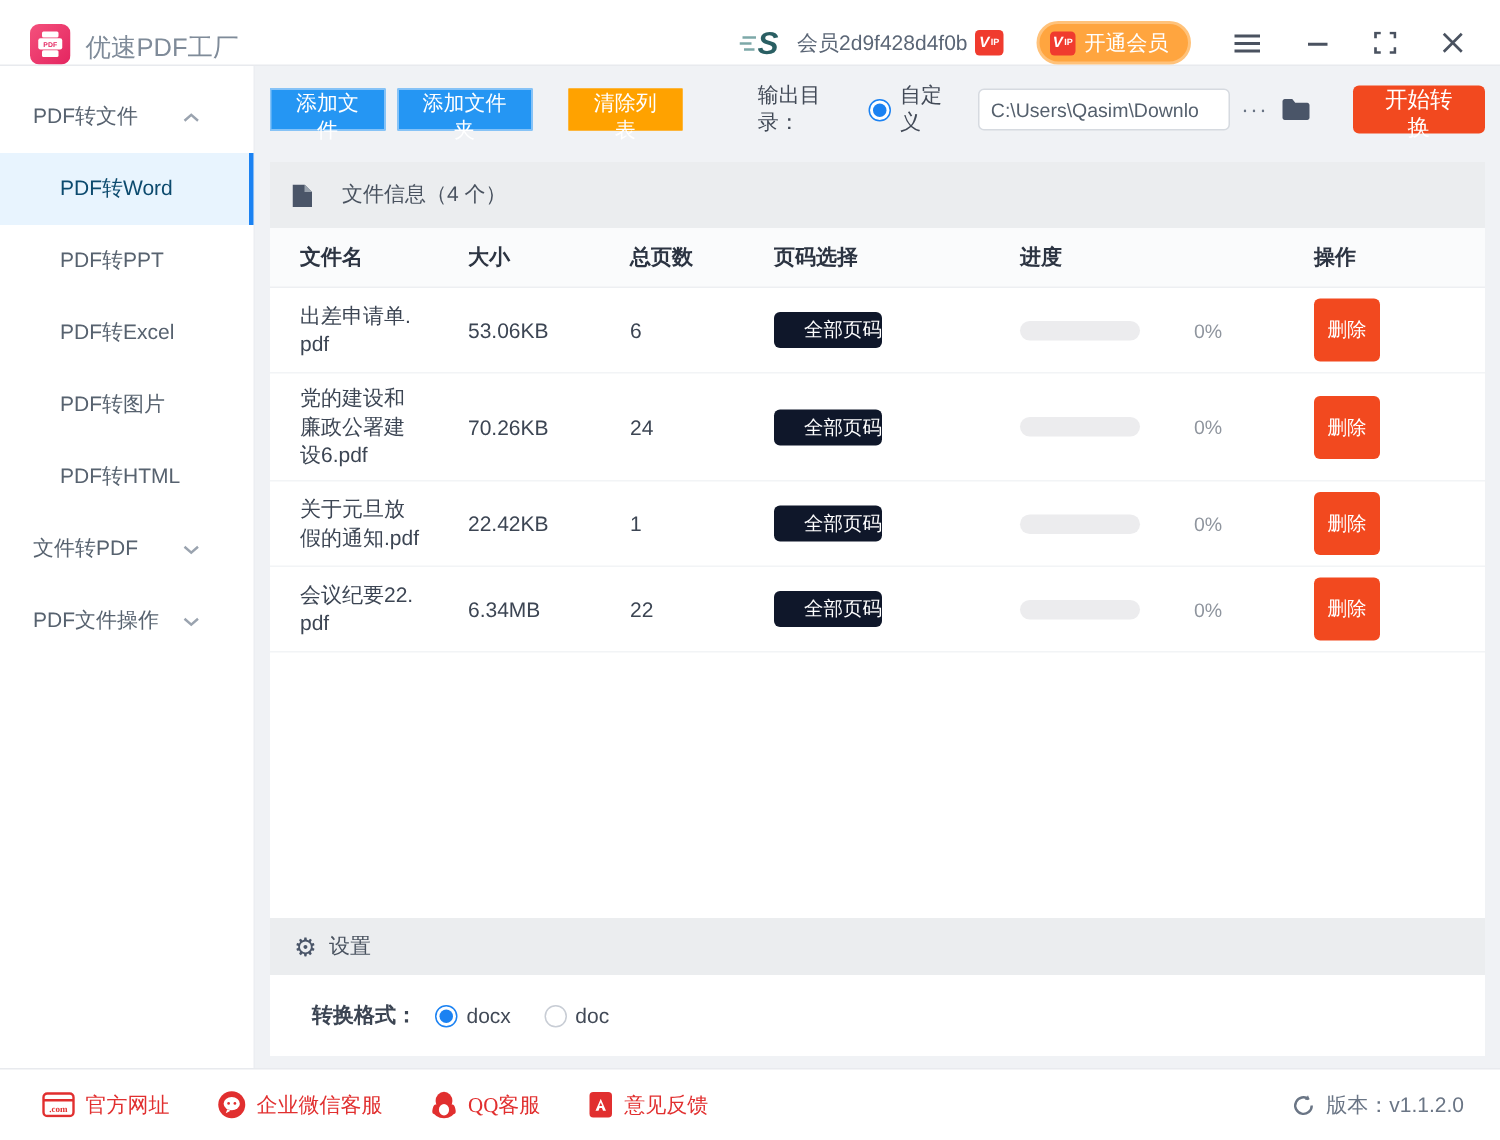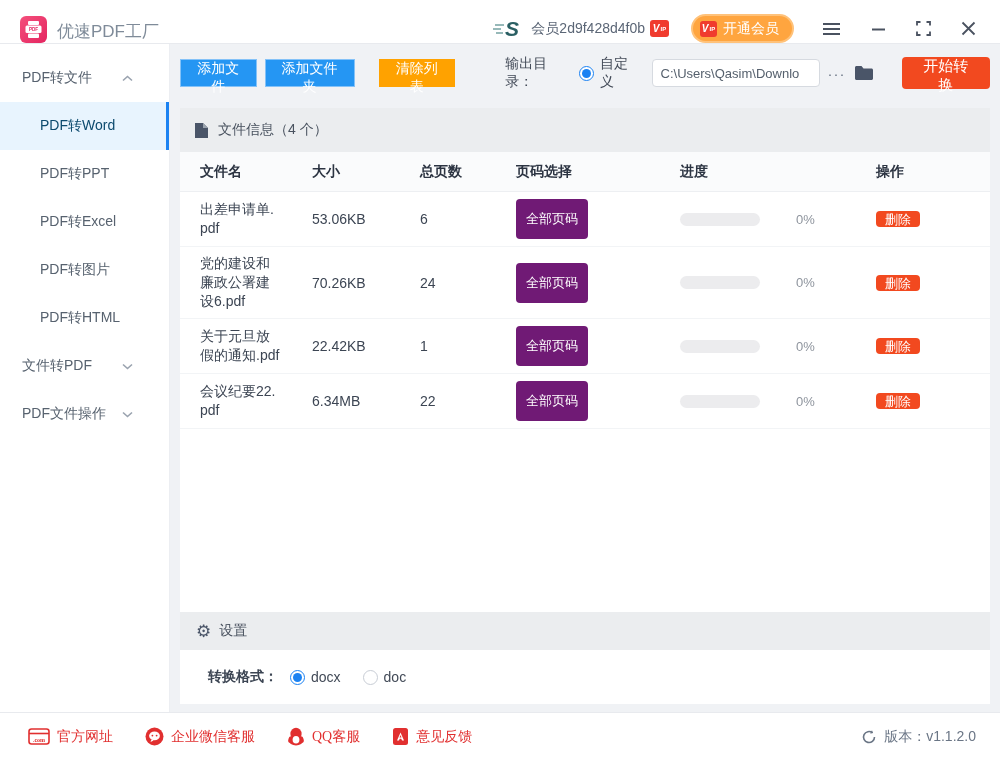--- a/index.html
+++ b/index.html
@@ -38,30 +38,30 @@
   .radio.on { border-color:#1b82f2; }
   .radio.on::after { content:""; position:absolute; inset:2px; border-radius:50%; background:#1b82f2; }
   .radio-label { font-size:14px; color:#424a57; margin-left:6px; }
   .path-input { width:168px; height:28px; margin-left:12px; border:1px solid #d6dae0; border-radius:4px; background:#fff; padding:0 8px; font-size:13px; color:#55606d; font-family:inherit; }
   .more-dots { margin-left:8px; background:none; border:none; color:#6a7585; font-size:15px; letter-spacing:1px; cursor:pointer; }
   .folder-btn { margin-left:8px; background:none; border:none; cursor:pointer; display:flex; }
   .btn-start { height:32px; padding:0 16px; margin-left:28px; background:#f2491f; border:none; color:#fff; font-size:15px; border-radius:4px; cursor:pointer; }
 
   
   .panel { background:#fff; margin:0 10px 8px 10px; height:596px; display:flex; flex-direction:column; }
-  .panel-bar { height:44px; flex:0 0 auto; background:#ebedef; display:flex; align-items:center; gap:10px; padding:0 15px; font-size:14px; color:#49525f; }
+  .panel-bar { height:44px; flex:0 0 auto; background:#ebedef; display:flex; align-items:center; gap:20px; padding:0 15px; font-size:14px; color:#49525f; }
   .thead, .trow { display:grid; grid-template-columns:112px 108px 96px 164px 196px 1fr; align-items:center; padding-left:20px; }
   .thead { height:40px; flex:0 0 auto; background:#fafbfc; border-bottom:1px solid #edeff2; font-weight:bold; font-size:14px; color:#2c3442; }
   .trow { border-bottom:1px solid #f2f4f6; font-size:14px; color:#3c4553; padding-top:7px; padding-bottom:7px; }
   .fname { width:80px; word-break:break-all; line-height:19px; }
-  .tag-pages { width:72px; height:40px; background:#701a75; border:none; border-radius:4px; color:#fff; font-size:13px; cursor:pointer; }
+  .tag-pages { width:72px; height:24px; background:#0f172a; border:none; border-radius:4px; color:#fff; font-size:13px; cursor:pointer;text-align:right; }
   .prog-cell { display:flex; align-items:center; }
   .progress { width:80px; height:13px; background:#ececee; border-radius:7px; }
   .pct { font-size:13px; color:#8f959e; margin-left:36px; }
-  .btn-del { width:44px; height:16px; background:#f2491f; border:none; border-radius:4px; color:#fff; font-size:13px; cursor:pointer; }
+  .btn-del { width:44px; height:42px; background:#f2491f; border:none; border-radius:4px; color:#fff; font-size:13px; cursor:pointer; }
   .spacer { flex:1; }
   .settings-bar { height:38px; flex:0 0 auto; background:#ebedef; display:flex; align-items:center; gap:8px; padding:0 16px; font-size:14px; color:#49525f; }
   .gear { font-size:17px; color:#4a5568; line-height:1; }
   .format-row { height:54px; flex:0 0 auto; display:flex; align-items:center; padding-left:28px; font-size:14px; color:#3c4553; }
   .format-label { font-weight:bold; margin-right:12px; }
   .opt { display:flex; align-items:center; margin-right:22px; cursor:pointer; }
 
   
   .footer { height:48px; background:#fff; border-top:1px solid #e8eaee; display:flex; align-items:center; padding:0 24px 0 28px; gap:32px; }
   .flink { display:flex; align-items:center; gap:7px; color:#e12f2f; font-size:14px; cursor:pointer;font-family:Liberation Serif, serif; }

